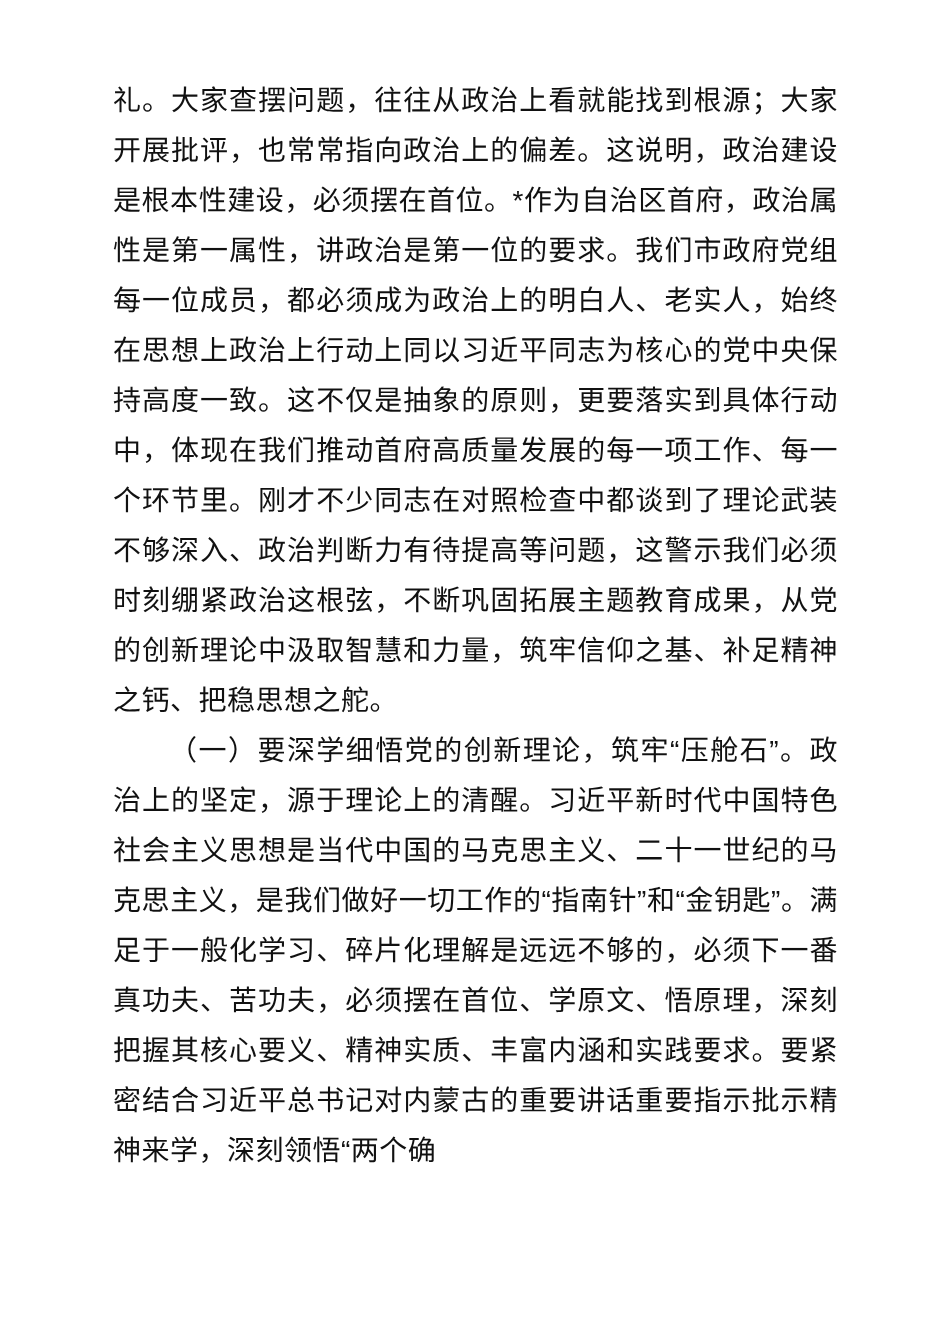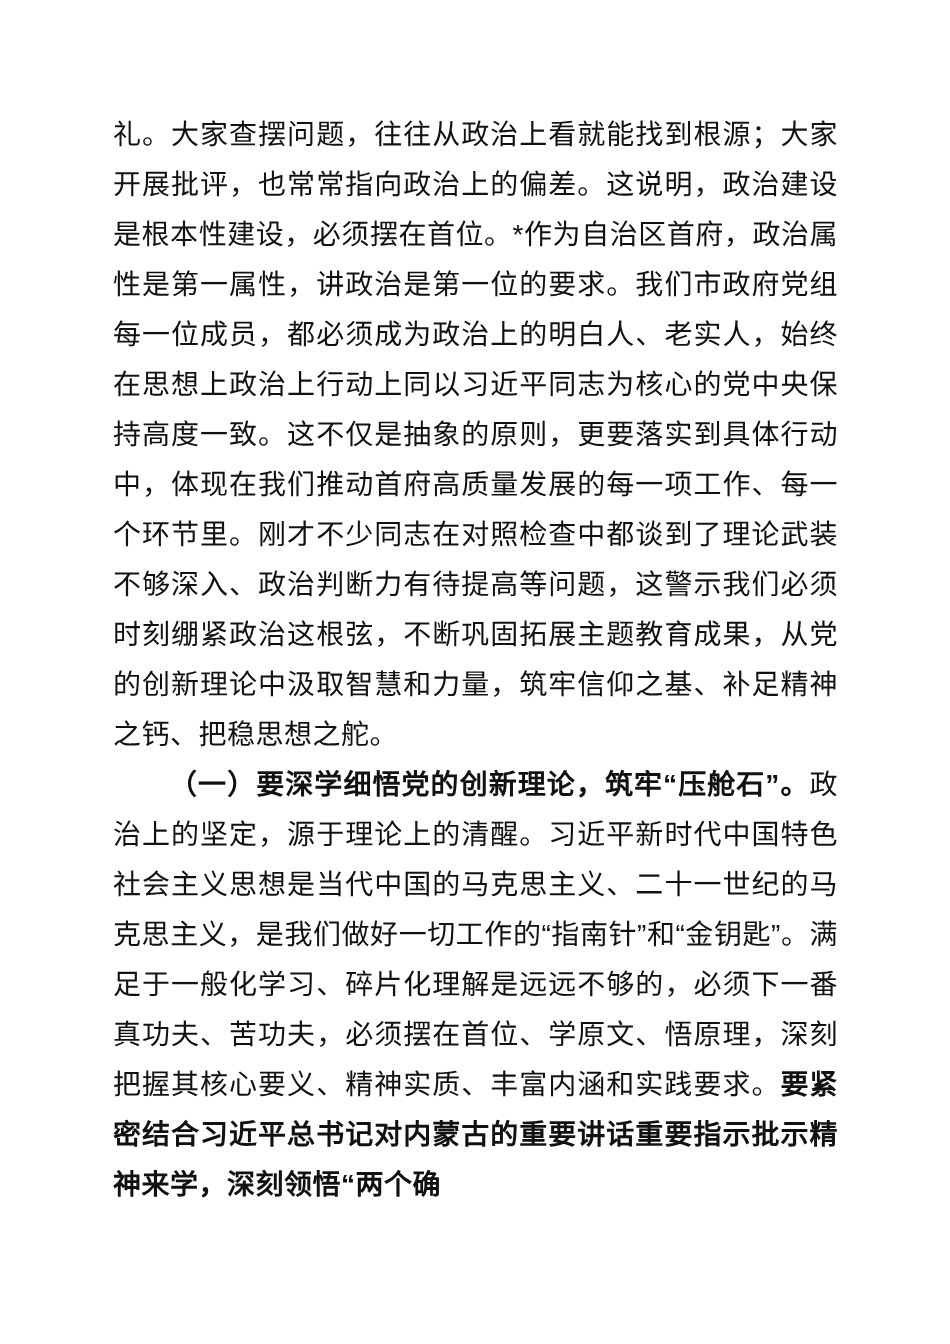--- a/index.html
+++ b/index.html
@@ -10,40 +10,40 @@
   body {
     width: 950px;
     height: 1344px;
     overflow: hidden;
   }
   .page {
     box-sizing: border-box;
     width: 950px;
     height: 1344px;
     background: #ffffff;
-    padding: 110px 112px 0 113px;
+    padding: 76px 112px 0 113px;
     border-radius: 11px;
   }
   .para {
     margin: 0;
     padding: 0;
     color: #111111;
     font-family: "Liberation Sans", "DejaVu Sans", sans-serif;
     font-size: 28px;
     line-height: 50px;
     text-align: justify;
     text-justify: inter-ideograph;
     letter-spacing: 0.5px;
     word-break: break-all;
   }
   .para.indent {
     text-indent: 2em;
   }
   .run { font-weight: normal; }
-  .run.bold { font-weight: bold; }
+  .run.bold { font-weight: normal; }
 </style>
 </head>
 <body>
 
 <div class="page">
 
   <p class="para"><span class="run">礼。大家查摆问题，往往从政治上看就能找到根源；大家开展批评，也常常指向政治上的偏差。这说明，政治建设是根本性建设，必须摆在首位。*作为自治区首府，政治属性是第一属性，讲政治是第一位的要求。我们市政府党组每一位成员，都必须成为政治上的明白人、老实人，始终在思想上政治上行动上同以习近平同志为核心的党中央保持高度一致。这不仅是抽象的原则，更要落实到具体行动中，体现在我们推动首府高质量发展的每一项工作、每一个环节里。刚才不少同志在对照检查中都谈到了理论武装不够深入、政治判断力有待提高等问题，这警示我们必须时刻绷紧政治这根弦，不断巩固拓展主题教育成果，从党的创新理论中汲取智慧和力量，筑牢信仰之基、补足精神之钙、把稳思想之舵。</span></p>
 
   <p class="para indent"><span class="run bold">（一）要深学细悟党的创新理论，筑牢“压舱石”。</span><span class="run">政治上的坚定，源于理论上的清醒。习近平新时代中国特色社会主义思想是当代中国的马克思主义、二十一世纪的马克思主义，是我们做好一切工作的“指南针”和“金钥匙”。满足于一般化学习、碎片化理解是远远不够的，必须下一番真功夫、苦功夫，必须摆在首位、学原文、悟原理，深刻把握其核心要义、精神实质、丰富内涵和实践要求。</span><span class="run bold">要紧密结合习近平总书记对内蒙古的重要讲话重要指示批示精神来学，深刻领悟“两个确</span></p>
 

